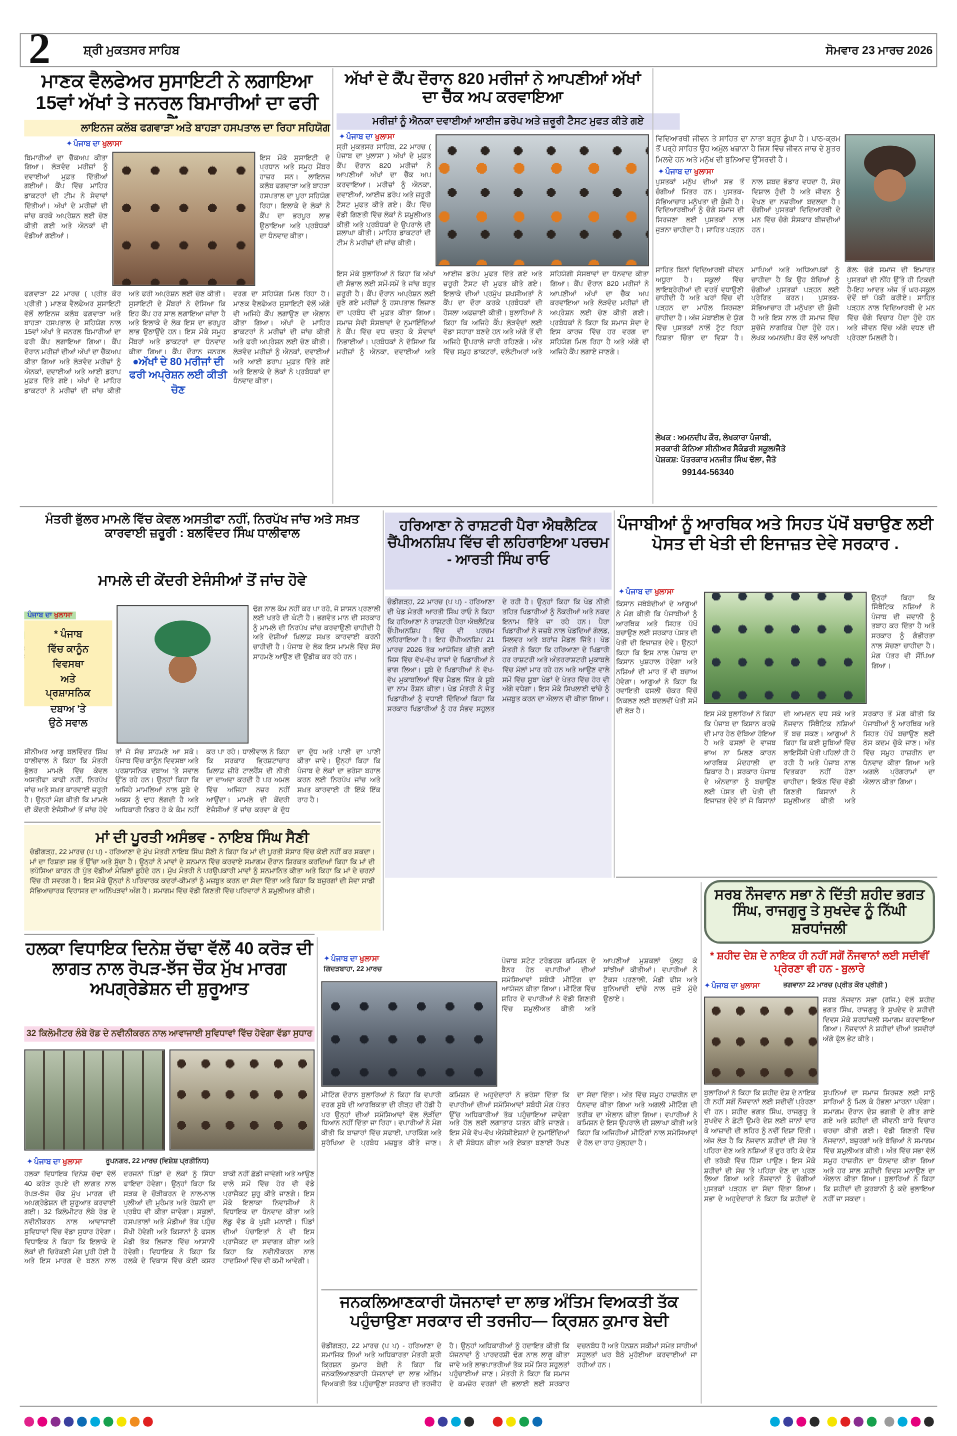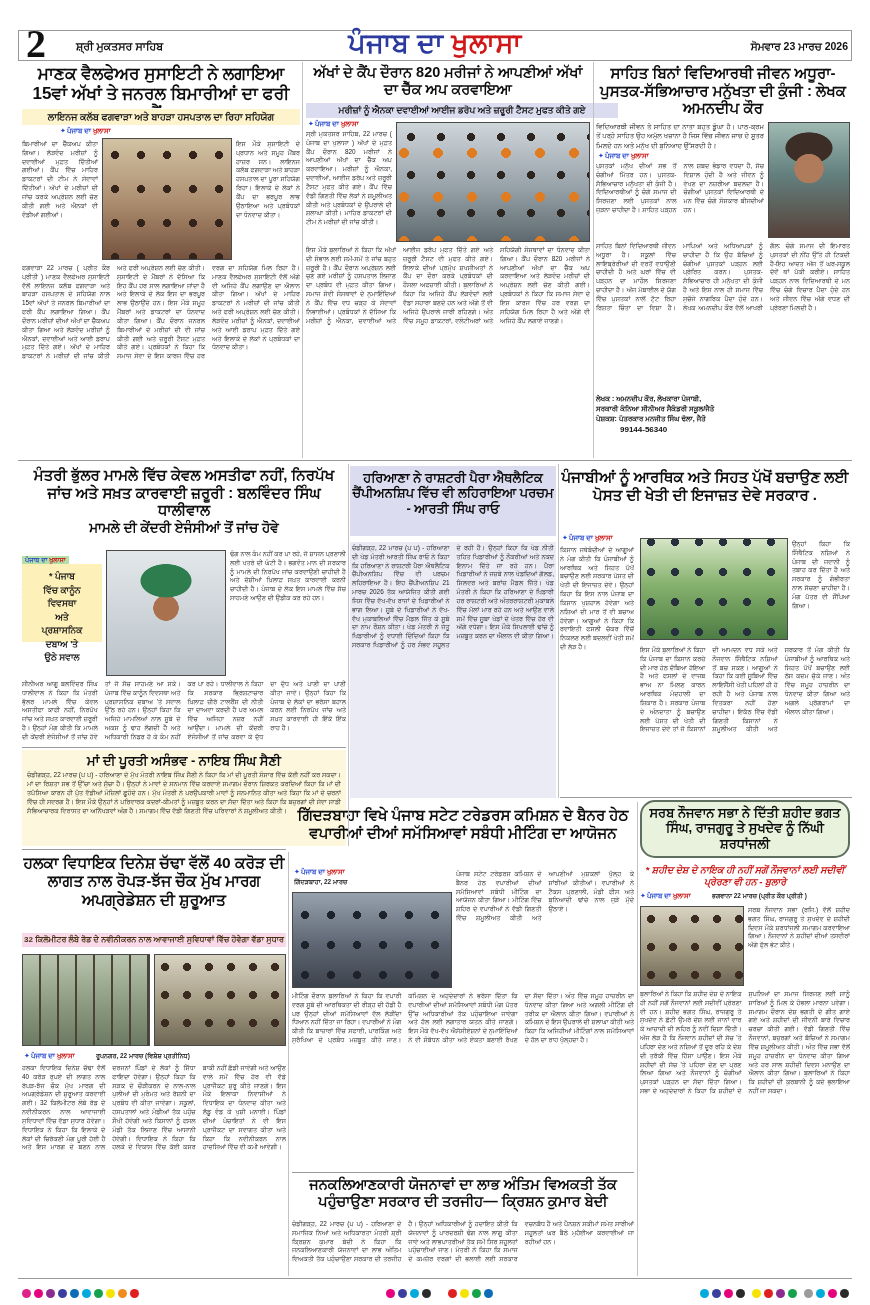--- a/index.html
+++ b/index.html
@@ -25,81 +25,77 @@
   .pink{background:#f9d9e9;}
   .inset{color:#1747c0;font-weight:bold;text-align:center;font-size:9.5px;line-height:1.3;background:#fff;}
   .sidebox{background:#fdf0b8;color:#1a1a1a;font-weight:bold;text-align:center;font-size:9px;line-height:1.5;}
   .greentag{background:#b5dfa8;display:inline-block;padding:0 3px;font-size:6.5px;font-weight:bold;}
   .greentag .gb{color:#2244cc;} .greentag .gr{color:#cc1111;}
   .credit{font-size:7px;font-weight:bold;line-height:1.45;color:#111;}
   .mast-num{font-family:"Liberation Serif","DejaVu Serif",serif;font-size:40px;font-weight:bold;line-height:1;}
   .mast-edition{font-size:11px;font-weight:bold;text-align:right;}
   .mast-title{font-size:27px;font-weight:bold;letter-spacing:.5px;text-align:center;line-height:1;}
   .mast-date{font-size:10.5px;font-weight:bold;text-align:right;}
-  .redsub{color:#cc1111;font-style:italic;font-weight:bold;text-align:center;font-size:9.5px;line-height:1.3;}
+  .redsub{color:#cc1111;font-weight:bold;text-align:center;font-size:9.5px;line-height:1.3;}
   .greenbox{background:#e9f2dd;border:2px solid #5f6f5f;}
   
   .ph-a{background-image:radial-gradient(circle 4px at 12px 16px,#33231a 96%,transparent),linear-gradient(180deg,#d2c3a4 0%,#aa8a6c 55%,#74523e 100%);background-size:26px 34px,100% 100%;}
   .ph-b{background-image:radial-gradient(circle 4px at 14px 14px,#2b241f 96%,transparent),radial-gradient(circle 5px at 7px 30px,#e07b1f 96%,transparent),linear-gradient(180deg,#cfd6da 0%,#97a1a8 55%,#5f6a70 100%);background-size:30px 38px,34px 44px,100% 100%;}
   .ph-f{background-image:radial-gradient(circle 15px at 50% 40%,#b07b5a 96%,transparent),radial-gradient(ellipse 24px 16px at 50% 22%,#3c2d26 96%,transparent),linear-gradient(180deg,#9fb9b2 0%,#63807e 45%,#57423a 100%);}
   .ph-m{background-image:radial-gradient(ellipse 26px 17px at 50% 24%,#2e7d4f 96%,transparent),radial-gradient(circle 13px at 50% 46%,#a9714d 96%,transparent),linear-gradient(180deg,#e3e7ea 0%,#b9c2c8 100%);}
   .ph-field{background-image:radial-gradient(circle 4px at 10px 8px,#27313d 96%,transparent),linear-gradient(180deg,#d6e6c6 0%,#86b26e 45%,#4d7d44 100%);background-size:24px 30px,100% 100%;background-position:0 55px,0 0;background-repeat:repeat,no-repeat;}
   .ph-road{background-image:repeating-linear-gradient(90deg,transparent 0 16px,#4a4438 16px 18px),linear-gradient(180deg,#b9c4ae 0%,#8b9a80 55%,#6d7a64 100%);}
   .ph-meet{background-image:radial-gradient(circle 4px at 12px 12px,#1e222a 96%,transparent),linear-gradient(180deg,#97a2ae 0%,#5d6672 55%,#3d434d 100%);background-size:26px 30px,100% 100%;background-position:0 40px,0 0;}
   .ph-crowd{background-image:radial-gradient(circle 4px at 10px 12px,#3a2a20 96%,transparent),linear-gradient(180deg,#d8d3c2 0%,#a39a82 55%,#6e6554 100%);background-size:22px 28px,100% 100%;}
 </style>
 </head>
 <body>
 
 <div class="page">
 
   <div class="abs" style="left:18px;top:30px;width:834px;height:31px;border:1px solid #999;background:#fff;"></div>
   <div class="abs mast-num" style="left:26px;top:24px;">2</div>
   <div class="abs mast-edition" style="left:76px;top:40px;">ਸ਼੍ਰੀ ਮੁਕਤਸਰ ਸਾਹਿਬ</div>
-  <div class="abs mast-title" style="left:250px;top:30px;width:370px;">
-    <span style="color:#2b3a9e;">ਪੰਜਾਬ ਦਾ</span>
-    <span style="color:#d01818;">ਖੁਲਾਸਾ</span>
-  </div>
   <div class="abs mast-date" style="left:680px;top:40px;width:168px;">ਸੋਮਵਾਰ 23 ਮਾਰਚ 2026</div>
 
   <div class="abs hl" style="left:22px;top:64px;width:278px;height:44px;font-size:17px;overflow:hidden;">ਮਾਣਕ ਵੈਲਫੇਅਰ ਸੁਸਾਇਟੀ ਨੇ ਲਗਾਇਆ 15ਵਾਂ ਅੱਖਾਂ ਤੇ ਜਨਰਲ ਬਿਮਾਰੀਆਂ ਦਾ ਫਰੀ ਕੈਂਪ</div>
-  <div class="abs subhead cream" style="left:22px;top:109px;width:278px;font-size:9.5px;padding:2px 0;">ਲਾਇਨਜ ਕਲੱਬ ਫਗਵਾੜਾ ਅਤੇ ਬਾਹੜਾ ਹਸਪਤਾਲ ਦਾ ਰਿਹਾ ਸਹਿਯੋਗ</div>
+  <div class="abs subhead cream" style="left:22px;top:109px;width:278px;font-size:9.5px;padding:2px 0;text-align:right;">ਲਾਇਨਜ ਕਲੱਬ ਫਗਵਾੜਾ ਅਤੇ ਬਾਹੜਾ ਹਸਪਤਾਲ ਦਾ ਰਿਹਾ ਸਹਿਯੋਗ</div>
   <div class="abs tag" style="left:60px;top:127px;">
     <span class="ico">✦</span><span class="tb">ਪੰਜਾਬ ਦਾ</span><span class="tr">ਖੁਲਾਸਾ</span>
   </div>
   <div class="abs body-txt" style="left:22px;top:140px;width:76px;height:120px;">ਬਿਮਾਰੀਆਂ ਦਾ ਚੈੱਕਅਪ ਕੀਤਾ ਗਿਆ। ਲੋੜਵੰਦ ਮਰੀਜ਼ਾਂ ਨੂੰ ਦਵਾਈਆਂ ਮੁਫ਼ਤ ਦਿੱਤੀਆਂ ਗਈਆਂ। ਕੈਂਪ ਵਿੱਚ ਮਾਹਿਰ ਡਾਕਟਰਾਂ ਦੀ ਟੀਮ ਨੇ ਸੇਵਾਵਾਂ ਦਿੱਤੀਆਂ। ਅੱਖਾਂ ਦੇ ਮਰੀਜ਼ਾਂ ਦੀ ਜਾਂਚ ਕਰਕੇ ਅਪ੍ਰੇਸ਼ਨ ਲਈ ਚੋਣ ਕੀਤੀ ਗਈ ਅਤੇ ਐਨਕਾਂ ਵੀ ਵੰਡੀਆਂ ਗਈਆਂ।</div>
   <div class="abs photo ph-a" style="left:102px;top:138px;width:130px;height:122px;"></div>
   <div class="abs body-txt" style="left:236px;top:140px;width:64px;height:120px;">ਇਸ ਮੌਕੇ ਸੁਸਾਇਟੀ ਦੇ ਪ੍ਰਧਾਨ ਅਤੇ ਸਮੂਹ ਮੈਂਬਰ ਹਾਜ਼ਰ ਸਨ। ਲਾਇਨਜ ਕਲੱਬ ਫਗਵਾੜਾ ਅਤੇ ਬਾਹੜਾ ਹਸਪਤਾਲ ਦਾ ਪੂਰਾ ਸਹਿਯੋਗ ਰਿਹਾ। ਇਲਾਕੇ ਦੇ ਲੋਕਾਂ ਨੇ ਕੈਂਪ ਦਾ ਭਰਪੂਰ ਲਾਭ ਉਠਾਇਆ ਅਤੇ ਪ੍ਰਬੰਧਕਾਂ ਦਾ ਧੰਨਵਾਦ ਕੀਤਾ।</div>
   <div class="abs body-txt cols3" style="left:22px;top:264px;width:278px;height:192px;">ਫਗਵਾੜਾ 22 ਮਾਰਚ ( ਪ੍ਰੀਤ ਕੌਰ ਪ੍ਰੀਤੀ ) ਮਾਣਕ ਵੈਲਫੇਅਰ ਸੁਸਾਇਟੀ ਵੱਲੋਂ ਲਾਇਨਜ ਕਲੱਬ ਫਗਵਾੜਾ ਅਤੇ ਬਾਹੜਾ ਹਸਪਤਾਲ ਦੇ ਸਹਿਯੋਗ ਨਾਲ 15ਵਾਂ ਅੱਖਾਂ ਤੇ ਜਨਰਲ ਬਿਮਾਰੀਆਂ ਦਾ ਫਰੀ ਕੈਂਪ ਲਗਾਇਆ ਗਿਆ। ਕੈਂਪ ਦੌਰਾਨ ਮਰੀਜ਼ਾਂ ਦੀਆਂ ਅੱਖਾਂ ਦਾ ਚੈੱਕਅਪ ਕੀਤਾ ਗਿਆ ਅਤੇ ਲੋੜਵੰਦ ਮਰੀਜ਼ਾਂ ਨੂੰ ਐਨਕਾਂ, ਦਵਾਈਆਂ ਅਤੇ ਆਈ ਡਰਾਪ ਮੁਫ਼ਤ ਦਿੱਤੇ ਗਏ। ਅੱਖਾਂ ਦੇ ਮਾਹਿਰ ਡਾਕਟਰਾਂ ਨੇ ਮਰੀਜ਼ਾਂ ਦੀ ਜਾਂਚ ਕੀਤੀ ਅਤੇ ਫਰੀ ਅਪ੍ਰੇਸ਼ਨ ਲਈ ਚੋਣ ਕੀਤੀ। ਸੁਸਾਇਟੀ ਦੇ ਮੈਂਬਰਾਂ ਨੇ ਦੱਸਿਆ ਕਿ ਇਹ ਕੈਂਪ ਹਰ ਸਾਲ ਲਗਾਇਆ ਜਾਂਦਾ ਹੈ ਅਤੇ ਇਲਾਕੇ ਦੇ ਲੋਕ ਇਸ ਦਾ ਭਰਪੂਰ ਲਾਭ ਉਠਾਉਂਦੇ ਹਨ। ਇਸ ਮੌਕੇ ਸਮੂਹ ਮੈਂਬਰਾਂ ਅਤੇ ਡਾਕਟਰਾਂ ਦਾ ਧੰਨਵਾਦ ਕੀਤਾ ਗਿਆ। ਕੈਂਪ ਦੌਰਾਨ ਜਨਰਲ ਬਿਮਾਰੀਆਂ ਦੇ ਮਰੀਜ਼ਾਂ ਦੀ ਵੀ ਜਾਂਚ ਕੀਤੀ ਗਈ ਅਤੇ ਜ਼ਰੂਰੀ ਟੈਸਟ ਮੁਫ਼ਤ ਕੀਤੇ ਗਏ। ਪ੍ਰਬੰਧਕਾਂ ਨੇ ਕਿਹਾ ਕਿ ਸਮਾਜ ਸੇਵਾ ਦੇ ਇਸ ਕਾਰਜ ਵਿੱਚ ਹਰ ਵਰਗ ਦਾ ਸਹਿਯੋਗ ਮਿਲ ਰਿਹਾ ਹੈ। ਮਾਣਕ ਵੈਲਫੇਅਰ ਸੁਸਾਇਟੀ ਵੱਲੋਂ ਅੱਗੇ ਵੀ ਅਜਿਹੇ ਕੈਂਪ ਲਗਾਉਣ ਦਾ ਐਲਾਨ ਕੀਤਾ ਗਿਆ। ਅੱਖਾਂ ਦੇ ਮਾਹਿਰ ਡਾਕਟਰਾਂ ਨੇ ਮਰੀਜ਼ਾਂ ਦੀ ਜਾਂਚ ਕੀਤੀ ਅਤੇ ਫਰੀ ਅਪ੍ਰੇਸ਼ਨ ਲਈ ਚੋਣ ਕੀਤੀ। ਲੋੜਵੰਦ ਮਰੀਜ਼ਾਂ ਨੂੰ ਐਨਕਾਂ, ਦਵਾਈਆਂ ਅਤੇ ਆਈ ਡਰਾਪ ਮੁਫ਼ਤ ਦਿੱਤੇ ਗਏ ਅਤੇ ਇਲਾਕੇ ਦੇ ਲੋਕਾਂ ਨੇ ਪ੍ਰਬੰਧਕਾਂ ਦਾ ਧੰਨਵਾਦ ਕੀਤਾ।</div>
+  <div class="abs inset" style="left:112px;top:322px;width:100px;height:50px;padding:2px;">●ਅੱਖਾਂ ਦੇ 80 ਮਰੀਜਾਂ ਦੀ ਫਰੀ ਅਪ੍ਰੇਸ਼ਨ ਲਈ ਕੀਤੀ ਚੋਣ</div>
 
   <div class="abs hl" style="left:306px;top:64px;width:284px;height:38px;font-size:14.5px;overflow:hidden;">ਅੱਖਾਂ ਦੇ ਕੈਂਪ ਦੌਰਾਨ 820 ਮਰੀਜਾਂ ਨੇ ਆਪਣੀਆਂ ਅੱਖਾਂ ਦਾ ਚੈੱਕ ਅਪ ਕਰਵਾਇਆ</div>
   <div class="abs subhead lav" style="left:306px;top:103px;width:312px;font-size:9px;padding:2px 0;">ਮਰੀਜ਼ਾਂ ਨੂੰ ਐਨਕਾ ਦਵਾਈਆਂ ਆਈਜ ਡਰੋਪ ਅਤੇ ਜ਼ਰੂਰੀ ਟੈਸਟ ਮੁਫਤ ਕੀਤੇ ਗਏ</div>
   <div class="abs tag" style="left:308px;top:120px;">
     <span class="ico">✦</span><span class="tb">ਪੰਜਾਬ ਦਾ</span><span class="tr">ਖੁਲਾਸਾ</span>
   </div>
   <div class="abs body-txt" style="left:306px;top:130px;width:86px;height:112px;">ਸ੍ਰੀ ਮੁਕਤਸਰ ਸਾਹਿਬ, 22 ਮਾਰਚ ( ਪੰਜਾਬ ਦਾ ਖੁਲਾਸਾ ) ਅੱਖਾਂ ਦੇ ਮੁਫ਼ਤ ਕੈਂਪ ਦੌਰਾਨ 820 ਮਰੀਜਾਂ ਨੇ ਆਪਣੀਆਂ ਅੱਖਾਂ ਦਾ ਚੈੱਕ ਅਪ ਕਰਵਾਇਆ। ਮਰੀਜ਼ਾਂ ਨੂੰ ਐਨਕਾ, ਦਵਾਈਆਂ, ਆਈਜ ਡਰੋਪ ਅਤੇ ਜ਼ਰੂਰੀ ਟੈਸਟ ਮੁਫਤ ਕੀਤੇ ਗਏ। ਕੈਂਪ ਵਿੱਚ ਵੱਡੀ ਗਿਣਤੀ ਵਿੱਚ ਲੋਕਾਂ ਨੇ ਸ਼ਮੂਲੀਅਤ ਕੀਤੀ ਅਤੇ ਪ੍ਰਬੰਧਕਾਂ ਦੇ ਉਪਰਾਲੇ ਦੀ ਸ਼ਲਾਘਾ ਕੀਤੀ। ਮਾਹਿਰ ਡਾਕਟਰਾਂ ਦੀ ਟੀਮ ਨੇ ਮਰੀਜ਼ਾਂ ਦੀ ਜਾਂਚ ਕੀਤੀ।</div>
   <div class="abs photo ph-b" style="left:396px;top:122px;width:194px;height:120px;"></div>
   <div class="abs body-txt cols3" style="left:306px;top:246px;width:284px;height:210px;">ਇਸ ਮੌਕੇ ਬੁਲਾਰਿਆਂ ਨੇ ਕਿਹਾ ਕਿ ਅੱਖਾਂ ਦੀ ਸੰਭਾਲ ਲਈ ਸਮੇਂ-ਸਮੇਂ ਤੇ ਜਾਂਚ ਬਹੁਤ ਜ਼ਰੂਰੀ ਹੈ। ਕੈਂਪ ਦੌਰਾਨ ਅਪ੍ਰੇਸ਼ਨ ਲਈ ਚੁਣੇ ਗਏ ਮਰੀਜ਼ਾਂ ਨੂੰ ਹਸਪਤਾਲ ਲਿਜਾਣ ਦਾ ਪ੍ਰਬੰਧ ਵੀ ਮੁਫ਼ਤ ਕੀਤਾ ਗਿਆ। ਸਮਾਜ ਸੇਵੀ ਸੰਸਥਾਵਾਂ ਦੇ ਨੁਮਾਇੰਦਿਆਂ ਨੇ ਕੈਂਪ ਵਿੱਚ ਵਧ ਚੜ੍ਹ ਕੇ ਸੇਵਾਵਾਂ ਨਿਭਾਈਆਂ। ਪ੍ਰਬੰਧਕਾਂ ਨੇ ਦੱਸਿਆ ਕਿ ਮਰੀਜ਼ਾਂ ਨੂੰ ਐਨਕਾ, ਦਵਾਈਆਂ ਅਤੇ ਆਈਜ ਡਰੋਪ ਮੁਫਤ ਦਿੱਤੇ ਗਏ ਅਤੇ ਜ਼ਰੂਰੀ ਟੈਸਟ ਵੀ ਮੁਫਤ ਕੀਤੇ ਗਏ। ਇਲਾਕੇ ਦੀਆਂ ਪ੍ਰਮੁੱਖ ਸ਼ਖਸੀਅਤਾਂ ਨੇ ਕੈਂਪ ਦਾ ਦੌਰਾ ਕਰਕੇ ਪ੍ਰਬੰਧਕਾਂ ਦੀ ਹੌਸਲਾ ਅਫਜ਼ਾਈ ਕੀਤੀ। ਬੁਲਾਰਿਆਂ ਨੇ ਕਿਹਾ ਕਿ ਅਜਿਹੇ ਕੈਂਪ ਲੋੜਵੰਦਾਂ ਲਈ ਵੱਡਾ ਸਹਾਰਾ ਬਣਦੇ ਹਨ ਅਤੇ ਅੱਗੇ ਤੋਂ ਵੀ ਅਜਿਹੇ ਉਪਰਾਲੇ ਜਾਰੀ ਰਹਿਣਗੇ। ਅੰਤ ਵਿੱਚ ਸਮੂਹ ਡਾਕਟਰਾਂ, ਵਲੰਟੀਅਰਾਂ ਅਤੇ ਸਹਿਯੋਗੀ ਸੰਸਥਾਵਾਂ ਦਾ ਧੰਨਵਾਦ ਕੀਤਾ ਗਿਆ। ਕੈਂਪ ਦੌਰਾਨ 820 ਮਰੀਜਾਂ ਨੇ ਆਪਣੀਆਂ ਅੱਖਾਂ ਦਾ ਚੈੱਕ ਅਪ ਕਰਵਾਇਆ ਅਤੇ ਲੋੜਵੰਦ ਮਰੀਜ਼ਾਂ ਦੀ ਅਪ੍ਰੇਸ਼ਨ ਲਈ ਚੋਣ ਕੀਤੀ ਗਈ। ਪ੍ਰਬੰਧਕਾਂ ਨੇ ਕਿਹਾ ਕਿ ਸਮਾਜ ਸੇਵਾ ਦੇ ਇਸ ਕਾਰਜ ਵਿੱਚ ਹਰ ਵਰਗ ਦਾ ਸਹਿਯੋਗ ਮਿਲ ਰਿਹਾ ਹੈ ਅਤੇ ਅੱਗੇ ਵੀ ਅਜਿਹੇ ਕੈਂਪ ਲਗਾਏ ਜਾਣਗੇ।</div>
 
-  <div class="abs hl" style="left:596px;top:64px;width:254px;height:56px;font-size:15px;overflow:hidden;">ਸਾਹਿਤ ਬਿਨਾਂ ਵਿਦਿਆਰਥੀ ਜੀਵਨ ਅਧੂਰਾ-ਪੁਸਤਕ-ਸੱਭਿਆਚਾਰ ਮਨੁੱਖਤਾ ਦੀ ਕੁੰਜੀ : ਲੇਖਕ ਅਮਨਦੀਪ ਕੌਰ</div>
   <div class="abs body-txt" style="left:596px;top:122px;width:168px;height:28px;font-size:6.8px;">ਵਿਦਿਆਰਥੀ ਜੀਵਨ ਤੇ ਸਾਹਿਤ ਦਾ ਨਾਤਾ ਬਹੁਤ ਡੂੰਘਾ ਹੈ। ਪਾਠ-ਕ੍ਰਮ ਤੋਂ ਪਰ੍ਹੇ ਸਾਹਿਤ ਉਹ ਅਮੁੱਲ ਖਜ਼ਾਨਾ ਹੈ ਜਿਸ ਵਿੱਚ ਜੀਵਨ ਜਾਚ ਦੇ ਸੂਤਰ ਮਿਲਦੇ ਹਨ ਅਤੇ ਮਨੁੱਖ ਦੀ ਬੁਨਿਆਦ ਉੱਸਰਦੀ ਹੈ।</div>
   <div class="abs tag" style="left:598px;top:152px;">
     <span class="ico">✦</span><span class="tb">ਪੰਜਾਬ ਦਾ</span><span class="tr">ਖੁਲਾਸਾ</span>
   </div>
   <div class="abs photo ph-f" style="left:768px;top:122px;width:82px;height:116px;"></div>
   <div class="abs body-txt cols2" style="left:596px;top:162px;width:168px;height:76px;">ਪੁਸਤਕਾਂ ਮਨੁੱਖ ਦੀਆਂ ਸਭ ਤੋਂ ਚੰਗੀਆਂ ਮਿੱਤਰ ਹਨ। ਪੁਸਤਕ-ਸੱਭਿਆਚਾਰ ਮਨੁੱਖਤਾ ਦੀ ਕੁੰਜੀ ਹੈ। ਵਿਦਿਆਰਥੀਆਂ ਨੂੰ ਚੰਗੇ ਸਮਾਜ ਦੀ ਸਿਰਜਣਾ ਲਈ ਪੁਸਤਕਾਂ ਨਾਲ ਜੁੜਨਾ ਚਾਹੀਦਾ ਹੈ। ਸਾਹਿਤ ਪੜ੍ਹਨ ਨਾਲ ਸ਼ਬਦ ਭੰਡਾਰ ਵਧਦਾ ਹੈ, ਸੋਚ ਵਿਸ਼ਾਲ ਹੁੰਦੀ ਹੈ ਅਤੇ ਜੀਵਨ ਨੂੰ ਵੇਖਣ ਦਾ ਨਜ਼ਰੀਆ ਬਦਲਦਾ ਹੈ। ਚੰਗੀਆਂ ਪੁਸਤਕਾਂ ਵਿਦਿਆਰਥੀ ਦੇ ਮਨ ਵਿੱਚ ਚੰਗੇ ਸੰਸਕਾਰ ਬੀਜਦੀਆਂ ਹਨ।</div>
   <div class="abs body-txt cols3" style="left:596px;top:242px;width:254px;height:148px;">ਸਾਹਿਤ ਬਿਨਾਂ ਵਿਦਿਆਰਥੀ ਜੀਵਨ ਅਧੂਰਾ ਹੈ। ਸਕੂਲਾਂ ਵਿੱਚ ਲਾਇਬ੍ਰੇਰੀਆਂ ਦੀ ਵਰਤੋਂ ਵਧਾਉਣੀ ਚਾਹੀਦੀ ਹੈ ਅਤੇ ਘਰਾਂ ਵਿੱਚ ਵੀ ਪੜ੍ਹਨ ਦਾ ਮਾਹੌਲ ਸਿਰਜਣਾ ਚਾਹੀਦਾ ਹੈ। ਅੱਜ ਮੋਬਾਈਲ ਦੇ ਯੁੱਗ ਵਿੱਚ ਪੁਸਤਕਾਂ ਨਾਲੋਂ ਟੁੱਟ ਰਿਹਾ ਰਿਸ਼ਤਾ ਚਿੰਤਾ ਦਾ ਵਿਸ਼ਾ ਹੈ। ਮਾਪਿਆਂ ਅਤੇ ਅਧਿਆਪਕਾਂ ਨੂੰ ਚਾਹੀਦਾ ਹੈ ਕਿ ਉਹ ਬੱਚਿਆਂ ਨੂੰ ਚੰਗੀਆਂ ਪੁਸਤਕਾਂ ਪੜ੍ਹਨ ਲਈ ਪ੍ਰੇਰਿਤ ਕਰਨ। ਪੁਸਤਕ-ਸੱਭਿਆਚਾਰ ਹੀ ਮਨੁੱਖਤਾ ਦੀ ਕੁੰਜੀ ਹੈ ਅਤੇ ਇਸ ਨਾਲ ਹੀ ਸਮਾਜ ਵਿੱਚ ਸੁਚੱਜੇ ਨਾਗਰਿਕ ਪੈਦਾ ਹੁੰਦੇ ਹਨ। ਲੇਖਕ ਅਮਨਦੀਪ ਕੌਰ ਵੱਲੋਂ ਆਖਰੀ ਗੱਲ: ਚੰਗੇ ਸਮਾਜ ਦੀ ਇਮਾਰਤ ਪੁਸਤਕਾਂ ਦੀ ਨੀਂਹ ਉੱਤੇ ਹੀ ਟਿਕਦੀ ਹੈ-ਇਹ ਆਦਤ ਅੱਜ ਤੋਂ ਘਰ-ਸਕੂਲ ਦੋਵੇਂ ਥਾਂ ਪੱਕੀ ਕਰੀਏ। ਸਾਹਿਤ ਪੜ੍ਹਨ ਨਾਲ ਵਿਦਿਆਰਥੀ ਦੇ ਮਨ ਵਿੱਚ ਚੰਗੇ ਵਿਚਾਰ ਪੈਦਾ ਹੁੰਦੇ ਹਨ ਅਤੇ ਜੀਵਨ ਵਿੱਚ ਅੱਗੇ ਵਧਣ ਦੀ ਪ੍ਰੇਰਣਾ ਮਿਲਦੀ ਹੈ।</div>
   <div class="abs credit" style="left:596px;top:394px;width:254px;">
     <div>ਲੇਖਕ : ਅਮਨਦੀਪ ਕੌਰ, ਲੇਖਕਾਰਾ ਪੰਜਾਬੀ,</div>
     <div>ਸਰਕਾਰੀ ਕੰਨਿਆ ਸੀਨੀਅਰ ਸੈਕੰਡਰੀ ਸਕੂਲ/ਜੈਤੋ</div>
     <div>ਪੇਸ਼ਕਸ਼: ਪੱਤਰਕਾਰ ਮਨਜੀਤ ਸਿੰਘ ਢੱਲਾ, ਜੈਤੋ</div>
     <div style="font-size:8px;padding-left:24px;">99144-56340</div>
   </div>
 
-  <div class="abs hl" style="left:22px;top:466px;width:324px;height:52px;font-size:15px;overflow:hidden;">ਮੰਤਰੀ ਭੁੱਲਰ ਮਾਮਲੇ ਵਿੱਚ ਕੇਵਲ ਅਸਤੀਫਾ ਨਹੀਂ, ਨਿਰਪੱਖ ਜਾਂਚ ਅਤੇ ਸਖ਼ਤ ਕਾਰਵਾਈ ਜ਼ਰੂਰੀ : ਬਲਵਿੰਦਰ ਸਿੰਘ ਧਾਲੀਵਾਲ</div>
+  <div class="abs hl" style="left:22px;top:466px;width:324px;height:52px;font-size:11px;overflow:hidden;">ਮੰਤਰੀ ਭੁੱਲਰ ਮਾਮਲੇ ਵਿੱਚ ਕੇਵਲ ਅਸਤੀਫਾ ਨਹੀਂ, ਨਿਰਪੱਖ ਜਾਂਚ ਅਤੇ ਸਖ਼ਤ ਕਾਰਵਾਈ ਜ਼ਰੂਰੀ : ਬਲਵਿੰਦਰ ਸਿੰਘ ਧਾਲੀਵਾਲ</div>
   <div class="abs hl" style="left:22px;top:520px;width:324px;height:22px;font-size:13.5px;overflow:hidden;">ਮਾਮਲੇ ਦੀ ਕੇਂਦਰੀ ਏਜੰਸੀਆਂ ਤੋਂ ਜਾਂਚ ਹੋਵੇ</div>
   <div class="abs" style="left:22px;top:548px;width:80px;">
     <div class="greentag"><span class="gb">ਪੰਜਾਬ ਦਾ</span> <span class="gr">ਖੁਲਾਸਾ</span></div>
     <div class="greentag" style="margin-top:2px;"><span class="gb">ਪੰਜਾਬ ਦਾ</span> <span class="gr">ਖੁਲਾਸਾ</span></div>
     <div style="font-size:6.3px;font-weight:bold;margin-top:3px;">ਫਗਵਾੜਾ 22 ਮਾਰਚ ( ਪ੍ਰੀਤ ਕੌਰ ਪ੍ਰੀਤੀ )</div>
   </div>
   <div class="abs sidebox" style="left:22px;top:564px;width:80px;height:78px;padding:6px 19px;">* ਪੰਜਾਬ ਵਿੱਚ ਕਾਨੂੰਨ ਵਿਵਸਥਾ ਅਤੇ ਪ੍ਰਸ਼ਾਸਨਿਕ ਦਬਾਅ 'ਤੇ ਉਠੇ ਸਵਾਲ</div>
   <div class="abs photo ph-m" style="left:106px;top:550px;width:120px;height:126px;"></div>
   <div class="abs body-txt" style="left:230px;top:550px;width:116px;height:126px;">ਢੰਗ ਨਾਲ ਕੰਮ ਨਹੀਂ ਕਰ ਪਾ ਰਹੇ, ਜੋ ਸ਼ਾਸਨ ਪ੍ਰਣਾਲੀ ਲਈ ਖਤਰੇ ਦੀ ਘੰਟੀ ਹੈ। ਭਗਵੰਤ ਮਾਨ ਦੀ ਸਰਕਾਰ ਨੂੰ ਮਾਮਲੇ ਦੀ ਨਿਰਪੱਖ ਜਾਂਚ ਕਰਵਾਉਣੀ ਚਾਹੀਦੀ ਹੈ ਅਤੇ ਦੋਸ਼ੀਆਂ ਖ਼ਿਲਾਫ਼ ਸਖ਼ਤ ਕਾਰਵਾਈ ਕਰਨੀ ਚਾਹੀਦੀ ਹੈ। ਪੰਜਾਬ ਦੇ ਲੋਕ ਇਸ ਮਾਮਲੇ ਵਿੱਚ ਸੱਚ ਸਾਹਮਣੇ ਆਉਣ ਦੀ ਉਡੀਕ ਕਰ ਰਹੇ ਹਨ।</div>
   <div class="abs body-txt cols4" style="left:22px;top:680px;width:324px;height:64px;">ਸੀਨੀਅਰ ਆਗੂ ਬਲਵਿੰਦਰ ਸਿੰਘ ਧਾਲੀਵਾਲ ਨੇ ਕਿਹਾ ਕਿ ਮੰਤਰੀ ਭੁੱਲਰ ਮਾਮਲੇ ਵਿੱਚ ਕੇਵਲ ਅਸਤੀਫਾ ਕਾਫੀ ਨਹੀਂ, ਨਿਰਪੱਖ ਜਾਂਚ ਅਤੇ ਸਖ਼ਤ ਕਾਰਵਾਈ ਜ਼ਰੂਰੀ ਹੈ। ਉਨ੍ਹਾਂ ਮੰਗ ਕੀਤੀ ਕਿ ਮਾਮਲੇ ਦੀ ਕੇਂਦਰੀ ਏਜੰਸੀਆਂ ਤੋਂ ਜਾਂਚ ਹੋਵੇ ਤਾਂ ਜੋ ਸੱਚ ਸਾਹਮਣੇ ਆ ਸਕੇ। ਪੰਜਾਬ ਵਿੱਚ ਕਾਨੂੰਨ ਵਿਵਸਥਾ ਅਤੇ ਪ੍ਰਸ਼ਾਸਨਿਕ ਦਬਾਅ 'ਤੇ ਸਵਾਲ ਉੱਠ ਰਹੇ ਹਨ। ਉਨ੍ਹਾਂ ਕਿਹਾ ਕਿ ਅਜਿਹੇ ਮਾਮਲਿਆਂ ਨਾਲ ਸੂਬੇ ਦੇ ਅਕਸ ਨੂੰ ਢਾਹ ਲੱਗਦੀ ਹੈ ਅਤੇ ਅਧਿਕਾਰੀ ਨਿਡਰ ਹੋ ਕੇ ਕੰਮ ਨਹੀਂ ਕਰ ਪਾ ਰਹੇ। ਧਾਲੀਵਾਲ ਨੇ ਕਿਹਾ ਕਿ ਸਰਕਾਰ ਭ੍ਰਿਸ਼ਟਾਚਾਰ ਖ਼ਿਲਾਫ਼ ਜ਼ੀਰੋ ਟਾਲਰੈਂਸ ਦੀ ਨੀਤੀ ਦਾ ਦਾਅਵਾ ਕਰਦੀ ਹੈ ਪਰ ਅਮਲ ਵਿੱਚ ਅਜਿਹਾ ਨਜ਼ਰ ਨਹੀਂ ਆਉਂਦਾ। ਮਾਮਲੇ ਦੀ ਕੇਂਦਰੀ ਏਜੰਸੀਆਂ ਤੋਂ ਜਾਂਚ ਕਰਵਾ ਕੇ ਦੁੱਧ ਦਾ ਦੁੱਧ ਅਤੇ ਪਾਣੀ ਦਾ ਪਾਣੀ ਕੀਤਾ ਜਾਵੇ। ਉਨ੍ਹਾਂ ਕਿਹਾ ਕਿ ਪੰਜਾਬ ਦੇ ਲੋਕਾਂ ਦਾ ਭਰੋਸਾ ਬਹਾਲ ਕਰਨ ਲਈ ਨਿਰਪੱਖ ਜਾਂਚ ਅਤੇ ਸਖ਼ਤ ਕਾਰਵਾਈ ਹੀ ਇੱਕੋ ਇੱਕ ਰਾਹ ਹੈ।</div>
@@ -124,21 +120,20 @@
   <div class="abs hl" style="left:22px;top:854px;width:264px;height:76px;font-size:15.5px;overflow:hidden;">ਹਲਕਾ ਵਿਧਾਇਕ ਦਿਨੇਸ਼ ਚੱਢਾ ਵੱਲੋਂ 40 ਕਰੋੜ ਦੀ ਲਾਗਤ ਨਾਲ ਰੋਪੜ-ਝੱਜ ਚੌਕ ਮੁੱਖ ਮਾਰਗ ਅਪਗ੍ਰੇਡੇਸ਼ਨ ਦੀ ਸ਼ੁਰੂਆਤ</div>
   <div class="abs subhead pink" style="left:22px;top:933px;width:264px;font-size:8px;padding:2px 0;color:#431;">32 ਕਿਲੋਮੀਟਰ ਲੰਬੇ ਰੋਡ ਦੇ ਨਵੀਨੀਕਰਨ ਨਾਲ ਆਵਾਜਾਈ ਸੁਵਿਧਾਵਾਂ ਵਿੱਚ ਹੋਵੇਗਾ ਵੱਡਾ ਸੁਧਾਰ</div>
   <div class="abs photo ph-road" style="left:22px;top:954px;width:128px;height:92px;"></div>
   <div class="abs photo ph-crowd" style="left:154px;top:954px;width:132px;height:92px;"></div>
   <div class="abs tag" style="left:24px;top:1052px;">
     <span class="ico">✦</span><span class="tb">ਪੰਜਾਬ ਦਾ</span><span class="tr">ਖੁਲਾਸਾ</span>
   </div>
   <div class="abs body-txt" style="left:96px;top:1052px;width:190px;height:10px;font-weight:bold;">ਰੂਪਨਗਰ, 22 ਮਾਰਚ (ਵਿਸ਼ੇਸ਼ ਪ੍ਰਤੀਨਿਧ)</div>
   <div class="abs body-txt cols3" style="left:22px;top:1064px;width:264px;height:212px;">ਹਲਕਾ ਵਿਧਾਇਕ ਦਿਨੇਸ਼ ਚੱਢਾ ਵੱਲੋਂ 40 ਕਰੋੜ ਰੁਪਏ ਦੀ ਲਾਗਤ ਨਾਲ ਰੋਪੜ-ਝੱਜ ਚੌਕ ਮੁੱਖ ਮਾਰਗ ਦੀ ਅਪਗ੍ਰੇਡੇਸ਼ਨ ਦੀ ਸ਼ੁਰੂਆਤ ਕਰਵਾਈ ਗਈ। 32 ਕਿਲੋਮੀਟਰ ਲੰਬੇ ਰੋਡ ਦੇ ਨਵੀਨੀਕਰਨ ਨਾਲ ਆਵਾਜਾਈ ਸੁਵਿਧਾਵਾਂ ਵਿੱਚ ਵੱਡਾ ਸੁਧਾਰ ਹੋਵੇਗਾ। ਵਿਧਾਇਕ ਨੇ ਕਿਹਾ ਕਿ ਇਲਾਕੇ ਦੇ ਲੋਕਾਂ ਦੀ ਚਿਰੋਕਣੀ ਮੰਗ ਪੂਰੀ ਹੋਈ ਹੈ ਅਤੇ ਇਸ ਮਾਰਗ ਦੇ ਬਣਨ ਨਾਲ ਦਰਜਨਾਂ ਪਿੰਡਾਂ ਦੇ ਲੋਕਾਂ ਨੂੰ ਸਿੱਧਾ ਫਾਇਦਾ ਹੋਵੇਗਾ। ਉਨ੍ਹਾਂ ਕਿਹਾ ਕਿ ਸੜਕ ਦੇ ਚੌੜੀਕਰਨ ਦੇ ਨਾਲ-ਨਾਲ ਪੁਲੀਆਂ ਦੀ ਮੁਰੰਮਤ ਅਤੇ ਰੋਸ਼ਨੀ ਦਾ ਪ੍ਰਬੰਧ ਵੀ ਕੀਤਾ ਜਾਵੇਗਾ। ਸਕੂਲਾਂ, ਹਸਪਤਾਲਾਂ ਅਤੇ ਮੰਡੀਆਂ ਤੱਕ ਪਹੁੰਚ ਸੌਖੀ ਹੋਵੇਗੀ ਅਤੇ ਕਿਸਾਨਾਂ ਨੂੰ ਫਸਲ ਮੰਡੀ ਤੱਕ ਲਿਜਾਣ ਵਿੱਚ ਆਸਾਨੀ ਹੋਵੇਗੀ। ਵਿਧਾਇਕ ਨੇ ਕਿਹਾ ਕਿ ਹਲਕੇ ਦੇ ਵਿਕਾਸ ਵਿੱਚ ਕੋਈ ਕਸਰ ਬਾਕੀ ਨਹੀਂ ਛੱਡੀ ਜਾਵੇਗੀ ਅਤੇ ਆਉਣ ਵਾਲੇ ਸਮੇਂ ਵਿੱਚ ਹੋਰ ਵੀ ਵੱਡੇ ਪ੍ਰਾਜੈਕਟ ਸ਼ੁਰੂ ਕੀਤੇ ਜਾਣਗੇ। ਇਸ ਮੌਕੇ ਇਲਾਕਾ ਨਿਵਾਸੀਆਂ ਨੇ ਵਿਧਾਇਕ ਦਾ ਧੰਨਵਾਦ ਕੀਤਾ ਅਤੇ ਲੱਡੂ ਵੰਡ ਕੇ ਖੁਸ਼ੀ ਮਨਾਈ। ਪਿੰਡਾਂ ਦੀਆਂ ਪੰਚਾਇਤਾਂ ਨੇ ਵੀ ਇਸ ਪ੍ਰਾਜੈਕਟ ਦਾ ਸਵਾਗਤ ਕੀਤਾ ਅਤੇ ਕਿਹਾ ਕਿ ਨਵੀਨੀਕਰਨ ਨਾਲ ਹਾਦਸਿਆਂ ਵਿੱਚ ਵੀ ਕਮੀ ਆਵੇਗੀ।</div>
 
-  <div class="abs hl" style="left:292px;top:806px;width:342px;height:56px;font-size:15px;overflow:hidden;">ਗਿੱਦੜਬਾਹਾ ਵਿਖੇ ਪੰਜਾਬ ਸਟੇਟ ਟਰੇਡਰਸ ਕਮਿਸ਼ਨ ਦੇ ਬੈਨਰ ਹੇਠ ਵਪਾਰੀਆਂ ਦੀਆਂ ਸਮੱਸਿਆਵਾਂ ਸਬੰਧੀ ਮੀਟਿੰਗ ਦਾ ਆਯੋਜਨ</div>
   <div class="abs tag" style="left:294px;top:868px;">
     <span class="ico">✦</span><span class="tb">ਪੰਜਾਬ ਦਾ</span><span class="tr">ਖੁਲਾਸਾ</span>
   </div>
   <div class="abs body-txt" style="left:294px;top:878px;width:80px;height:12px;font-weight:bold;">ਗਿੱਦੜਬਾਹਾ, 22 ਮਾਰਚ</div>
   <div class="abs photo ph-meet" style="left:292px;top:892px;width:160px;height:96px;"></div>
   <div class="abs body-txt cols2" style="left:456px;top:870px;width:178px;height:118px;">ਪੰਜਾਬ ਸਟੇਟ ਟਰੇਡਰਸ ਕਮਿਸ਼ਨ ਦੇ ਬੈਨਰ ਹੇਠ ਵਪਾਰੀਆਂ ਦੀਆਂ ਸਮੱਸਿਆਵਾਂ ਸਬੰਧੀ ਮੀਟਿੰਗ ਦਾ ਆਯੋਜਨ ਕੀਤਾ ਗਿਆ। ਮੀਟਿੰਗ ਵਿੱਚ ਸ਼ਹਿਰ ਦੇ ਵਪਾਰੀਆਂ ਨੇ ਵੱਡੀ ਗਿਣਤੀ ਵਿੱਚ ਸ਼ਮੂਲੀਅਤ ਕੀਤੀ ਅਤੇ ਆਪਣੀਆਂ ਮੁਸ਼ਕਲਾਂ ਖੁੱਲ੍ਹ ਕੇ ਸਾਂਝੀਆਂ ਕੀਤੀਆਂ। ਵਪਾਰੀਆਂ ਨੇ ਟੈਕਸ ਪ੍ਰਣਾਲੀ, ਮੰਡੀ ਫੀਸ ਅਤੇ ਬੁਨਿਆਦੀ ਢਾਂਚੇ ਨਾਲ ਜੁੜੇ ਮੁੱਦੇ ਉਠਾਏ।</div>
   <div class="abs body-txt cols3" style="left:292px;top:992px;width:342px;height:176px;">ਮੀਟਿੰਗ ਦੌਰਾਨ ਬੁਲਾਰਿਆਂ ਨੇ ਕਿਹਾ ਕਿ ਵਪਾਰੀ ਵਰਗ ਸੂਬੇ ਦੀ ਆਰਥਿਕਤਾ ਦੀ ਰੀੜ੍ਹ ਦੀ ਹੱਡੀ ਹੈ ਪਰ ਉਨ੍ਹਾਂ ਦੀਆਂ ਸਮੱਸਿਆਵਾਂ ਵੱਲ ਲੋੜੀਂਦਾ ਧਿਆਨ ਨਹੀਂ ਦਿੱਤਾ ਜਾ ਰਿਹਾ। ਵਪਾਰੀਆਂ ਨੇ ਮੰਗ ਕੀਤੀ ਕਿ ਬਾਜ਼ਾਰਾਂ ਵਿੱਚ ਸਫਾਈ, ਪਾਰਕਿੰਗ ਅਤੇ ਸੁਰੱਖਿਆ ਦੇ ਪ੍ਰਬੰਧ ਮਜ਼ਬੂਤ ਕੀਤੇ ਜਾਣ। ਕਮਿਸ਼ਨ ਦੇ ਅਹੁਦੇਦਾਰਾਂ ਨੇ ਭਰੋਸਾ ਦਿੱਤਾ ਕਿ ਵਪਾਰੀਆਂ ਦੀਆਂ ਸਮੱਸਿਆਵਾਂ ਸਬੰਧੀ ਮੰਗ ਪੱਤਰ ਉੱਚ ਅਧਿਕਾਰੀਆਂ ਤੱਕ ਪਹੁੰਚਾਇਆ ਜਾਵੇਗਾ ਅਤੇ ਹੱਲ ਲਈ ਲਗਾਤਾਰ ਯਤਨ ਕੀਤੇ ਜਾਣਗੇ। ਇਸ ਮੌਕੇ ਵੱਖ-ਵੱਖ ਐਸੋਸੀਏਸ਼ਨਾਂ ਦੇ ਨੁਮਾਇੰਦਿਆਂ ਨੇ ਵੀ ਸੰਬੋਧਨ ਕੀਤਾ ਅਤੇ ਏਕਤਾ ਬਣਾਈ ਰੱਖਣ ਦਾ ਸੱਦਾ ਦਿੱਤਾ। ਅੰਤ ਵਿੱਚ ਸਮੂਹ ਹਾਜ਼ਰੀਨ ਦਾ ਧੰਨਵਾਦ ਕੀਤਾ ਗਿਆ ਅਤੇ ਅਗਲੀ ਮੀਟਿੰਗ ਦੀ ਤਰੀਕ ਦਾ ਐਲਾਨ ਕੀਤਾ ਗਿਆ। ਵਪਾਰੀਆਂ ਨੇ ਕਮਿਸ਼ਨ ਦੇ ਇਸ ਉਪਰਾਲੇ ਦੀ ਸ਼ਲਾਘਾ ਕੀਤੀ ਅਤੇ ਕਿਹਾ ਕਿ ਅਜਿਹੀਆਂ ਮੀਟਿੰਗਾਂ ਨਾਲ ਸਮੱਸਿਆਵਾਂ ਦੇ ਹੱਲ ਦਾ ਰਾਹ ਖੁੱਲ੍ਹਦਾ ਹੈ।</div>
 
   <div class="abs hl" style="left:292px;top:1176px;width:342px;height:40px;font-size:14.5px;overflow:hidden;">ਜਨਕਲਿਆਣਕਾਰੀ ਯੋਜਨਾਵਾਂ ਦਾ ਲਾਭ ਅੰਤਿਮ ਵਿਅਕਤੀ ਤੱਕ ਪਹੁੰਚਾਉਣਾ ਸਰਕਾਰ ਦੀ ਤਰਜੀਹ— ਕ੍ਰਿਸ਼ਨ ਕੁਮਾਰ ਬੇਦੀ</div>
   <div class="abs body-txt cols3" style="left:292px;top:1220px;width:342px;height:56px;">ਚੰਡੀਗੜ੍ਹ, 22 ਮਾਰਚ (ਪ ਪ) - ਹਰਿਆਣਾ ਦੇ ਸਮਾਜਿਕ ਨਿਆਂ ਅਤੇ ਅਧਿਕਾਰਤਾ ਮੰਤਰੀ ਸ਼੍ਰੀ ਕ੍ਰਿਸ਼ਨ ਕੁਮਾਰ ਬੇਦੀ ਨੇ ਕਿਹਾ ਕਿ ਜਨਕਲਿਆਣਕਾਰੀ ਯੋਜਨਾਵਾਂ ਦਾ ਲਾਭ ਅੰਤਿਮ ਵਿਅਕਤੀ ਤੱਕ ਪਹੁੰਚਾਉਣਾ ਸਰਕਾਰ ਦੀ ਤਰਜੀਹ ਹੈ। ਉਨ੍ਹਾਂ ਅਧਿਕਾਰੀਆਂ ਨੂੰ ਹਦਾਇਤ ਕੀਤੀ ਕਿ ਯੋਜਨਾਵਾਂ ਨੂੰ ਪਾਰਦਰਸ਼ੀ ਢੰਗ ਨਾਲ ਲਾਗੂ ਕੀਤਾ ਜਾਵੇ ਅਤੇ ਲਾਭਪਾਤਰੀਆਂ ਤੱਕ ਸਮੇਂ ਸਿਰ ਸਹੂਲਤਾਂ ਪਹੁੰਚਾਈਆਂ ਜਾਣ। ਮੰਤਰੀ ਨੇ ਕਿਹਾ ਕਿ ਸਮਾਜ ਦੇ ਕਮਜ਼ੋਰ ਵਰਗਾਂ ਦੀ ਭਲਾਈ ਲਈ ਸਰਕਾਰ ਵਚਨਬੱਧ ਹੈ ਅਤੇ ਪੈਨਸ਼ਨ ਸਕੀਮਾਂ ਸਮੇਤ ਸਾਰੀਆਂ ਸਹੂਲਤਾਂ ਘਰ ਬੈਠੇ ਮੁਹੱਈਆ ਕਰਵਾਈਆਂ ਜਾ ਰਹੀਆਂ ਹਨ।</div>

